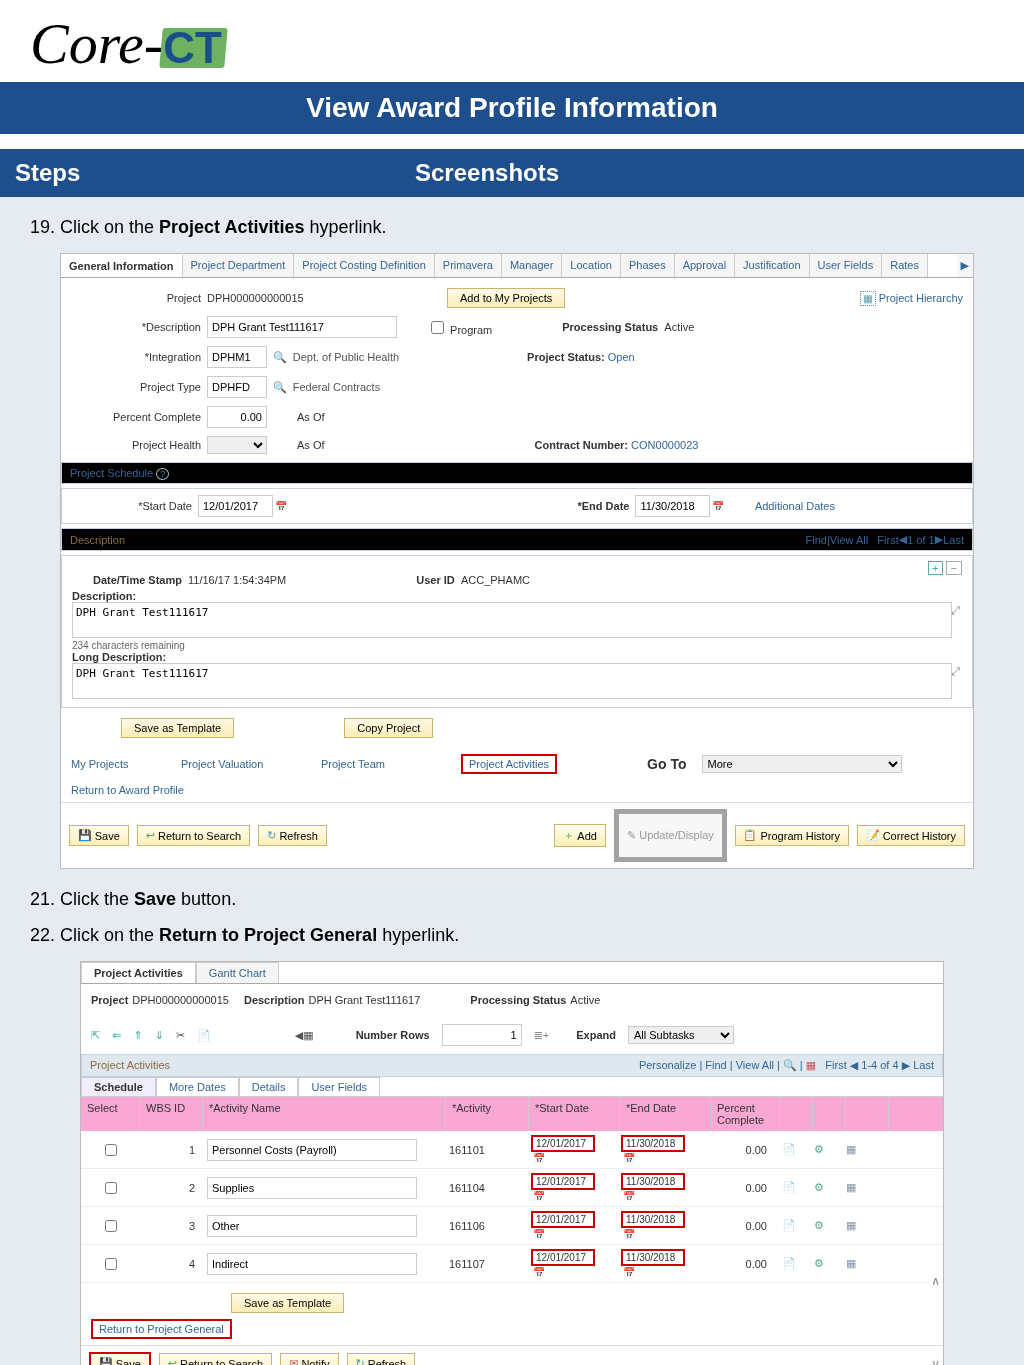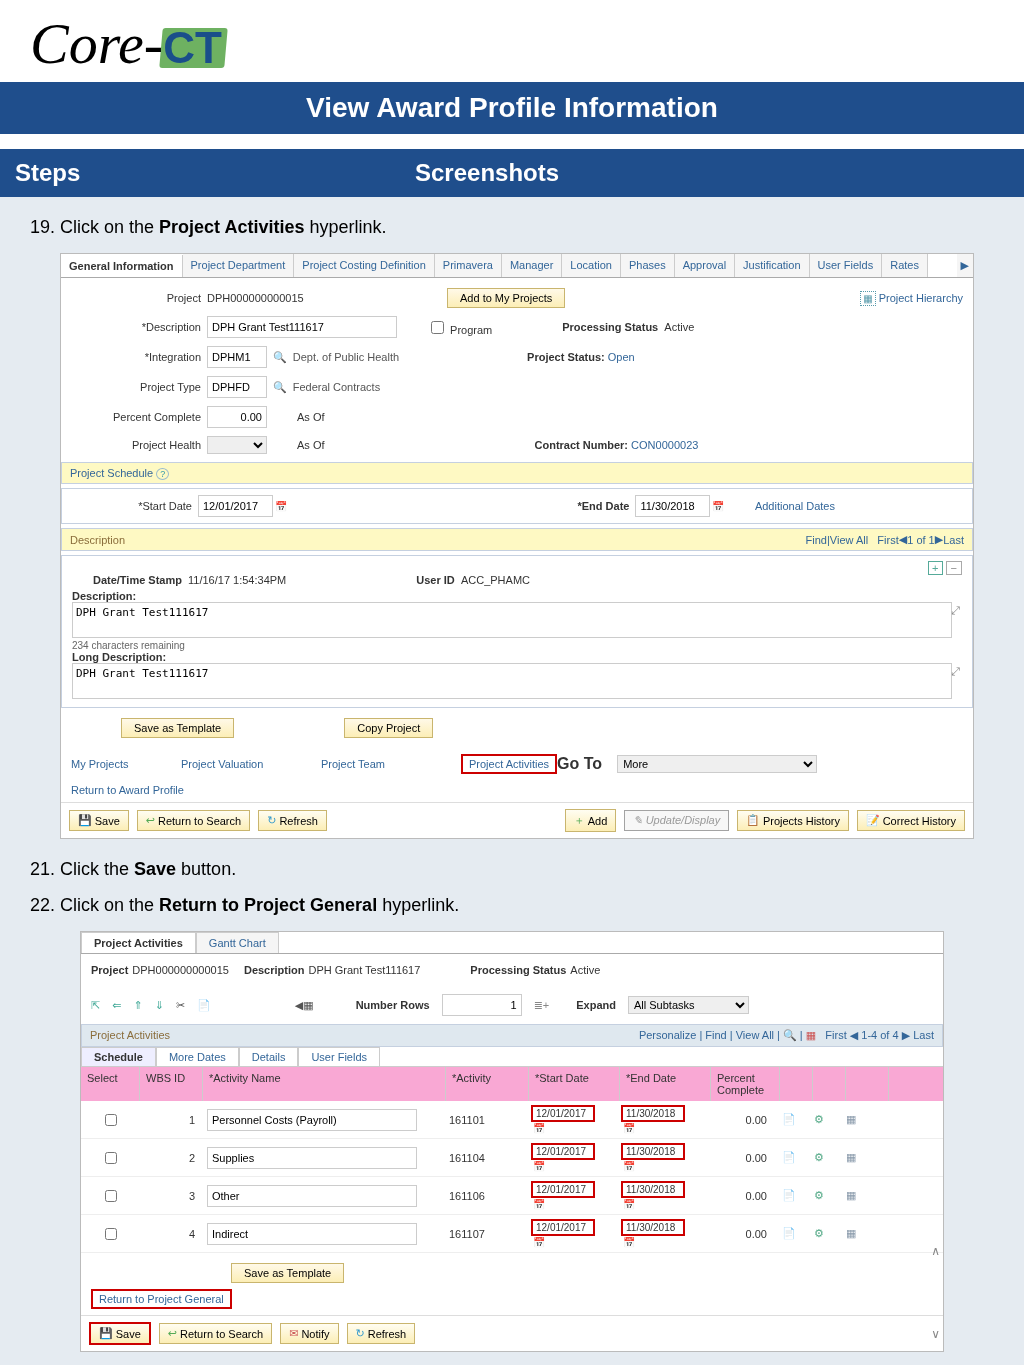--- a/index.html
+++ b/index.html
@@ -19,28 +19,28 @@
 
 .tabs { display:flex; border-bottom:1px solid #aaa; overflow:hidden; }
 .tabs span { padding:5px 8px; color:#336699; border-right:1px solid #ccc; background:#f5f5f5; white-space:nowrap; cursor:pointer; }
 .tabs span.active { background:#fff; color:#333; font-weight:bold; border-bottom:1px solid #fff; position:relative; top:1px; }
 .tabs .more { margin-left:auto; border:none; color:#336699; padding:5px 4px; }
 .row { display:flex; align-items:center; padding:4px 10px; }
 .lbl { text-align:right; width:130px; padding-right:6px; font-size:11px; }
 .val { font-size:11px; }
 .inp { border:1px solid #ccc; padding:2px 4px; font-size:11px; height:16px; }
 .btn { background:linear-gradient(#fff9e8,#fceeb6); border:1px solid #c9b56e; padding:3px 12px; font-size:11px; cursor:pointer; }
-.section-bar { background:#fef9c3; border:1px solid #c5d0e0; padding:4px 8px; color:#336699; font-size:11px; margin:4px 0; }
+.section-bar { background:#000000; border:1px solid #c5d0e0; padding:4px 8px; color:#336699; font-size:11px; margin:4px 0; }
 .bluebox { border:1px solid #c5d0e0; padding:6px 10px; }
 .ta { width:98%; border:1px solid #ccc; height:28px; padding:3px; font-size:11px; resize:none; }
 .hlink { color:#336699; cursor:pointer; font-size:11px; }
 .red-box { border:2px solid #cc0000; padding:2px 6px; display:inline-block; }
 .bottom-bar { border-top:1px solid #ddd; padding:6px 8px; display:flex; align-items:center; gap:8px; }
 .ybtn { background:linear-gradient(#fffdf2,#fceeb6); border:1px solid #c9b56e; padding:3px 8px; font-size:11px; cursor:pointer; display:inline-flex; align-items:center; gap:3px; }
-.greyed { color:#999; border:1px solid #a3a3a3; background:#f7f7f7; padding:3px 8px; font-size:11px;font-style:italic; }
+.greyed { color:#999; border:5px solid #a3a3a3; background:#f7f7f7; padding:15px 8px; font-size:11px; }
 
 
 .tabs2 { display:flex; border-bottom:1px solid #aaa; }
 .tabs2 span { padding:4px 12px; background:#f5f5f5; border:1px solid #ccc; border-bottom:none; font-size:11px; color:#336699; cursor:pointer; }
 .tabs2 span.active { background:#fff; color:#333; font-weight:bold; }
 .icon-row { display:flex; gap:12px; align-items:center; padding:8px 10px; }
 .grid-hdr { background:#dfe8ef; border:1px solid #c5d0e0; padding:4px 8px; color:#336699; font-size:11px; display:flex; justify-content:space-between; }
 .subtabs { display:flex; border-bottom:1px solid #ccc; font-size:11px; }
 .subtabs span { padding:3px 12px; border:1px solid #ccc; background:#fff; color:#336699; cursor:pointer; border-bottom:none; }
 .subtabs span.active { background:#eef; font-weight:bold; color:#333; }
@@ -178,21 +178,21 @@
       <button class="btn">Save as Template</button>
       <div style="width:110px;"></div>
       <button class="btn">Copy Project</button>
     </div>
 
     <div class="row" style="padding:10px;">
       <span class="hlink" style="width:110px;">My Projects</span>
       <span class="hlink" style="width:140px;">Project Valuation</span>
       <span class="hlink" style="width:140px;">Project Team</span>
       <span class="red-box"><span class="hlink">Project Activities</span></span>
-      <div style="font-size:16px;"><b>Go To</b></div>
+      <div style="margin-left:90px;font-size:14px;"><b>Go To</b></div>
       <select class="sel" style="width:200px;margin-left:15px;"><option>More</option></select>
     </div>
     <div style="padding:0 10px 6px;"><span class="hlink">Return to Award Profile</span></div>
 
     <div class="bottom-bar">
       <button class="ybtn">
           <span style="color:#c33;">💾</span>
           <span>Save</span>
         </button>
       <button class="ybtn">
@@ -204,21 +204,21 @@
           <span>Refresh</span>
         </button>
       <div class="flex1"></div>
       <button class="ybtn">
           <span style="color:#5a5;">＋</span>
           <span>Add</span>
         </button>
       <span class="greyed"><span>✎</span> <span>Update/Display</span></span>
       <button class="ybtn">
           <span style="color:#c93;">📋</span>
-          <span>Projects History</span>
+          <span>Program History</span>
         </button>
       <button class="ybtn">
           <span style="color:#c93;">📝</span>
           <span>Correct History</span>
         </button>
     </div>
   </div>
 
   <div class="step-row">
     <span>21. Click the </span><b>Save</b><span> button.</span>
@@ -248,21 +248,21 @@
       <span style="color:#4a9;">⇑</span>
       <span style="color:#4a9;">⇓</span>
       <span style="color:#555;">✂</span>
       <span style="color:#888;">📄</span>
       <span style="width:60px;"></span>
       <span style="color:#555;">◀▦</span>
       <b style="margin-left:30px;font-size:11px;">Number Rows</b>
       <input class="inp" style="width: 70px; text-align: right;" value="1">
       <span style="color:#888;">≣+</span>
       <b style="margin-left:15px;font-size:11px;">Expand</b>
-      <select class="sel" style="width:121px;"><option>All Subtasks</option></select>
+      <select class="sel" style="width:106px;"><option>All Subtasks</option></select>
     </div>
 
     <div class="grid-hdr">
       <span style="color:#8a6d3b;">Project Activities</span>
       <span>
         <span class="hlink">Personalize</span> | 
         <span class="hlink">Find</span> | 
         <span class="hlink">View All</span> | 
         <span>🔍</span> | 
         <span style="color:#c55;">▦</span>

